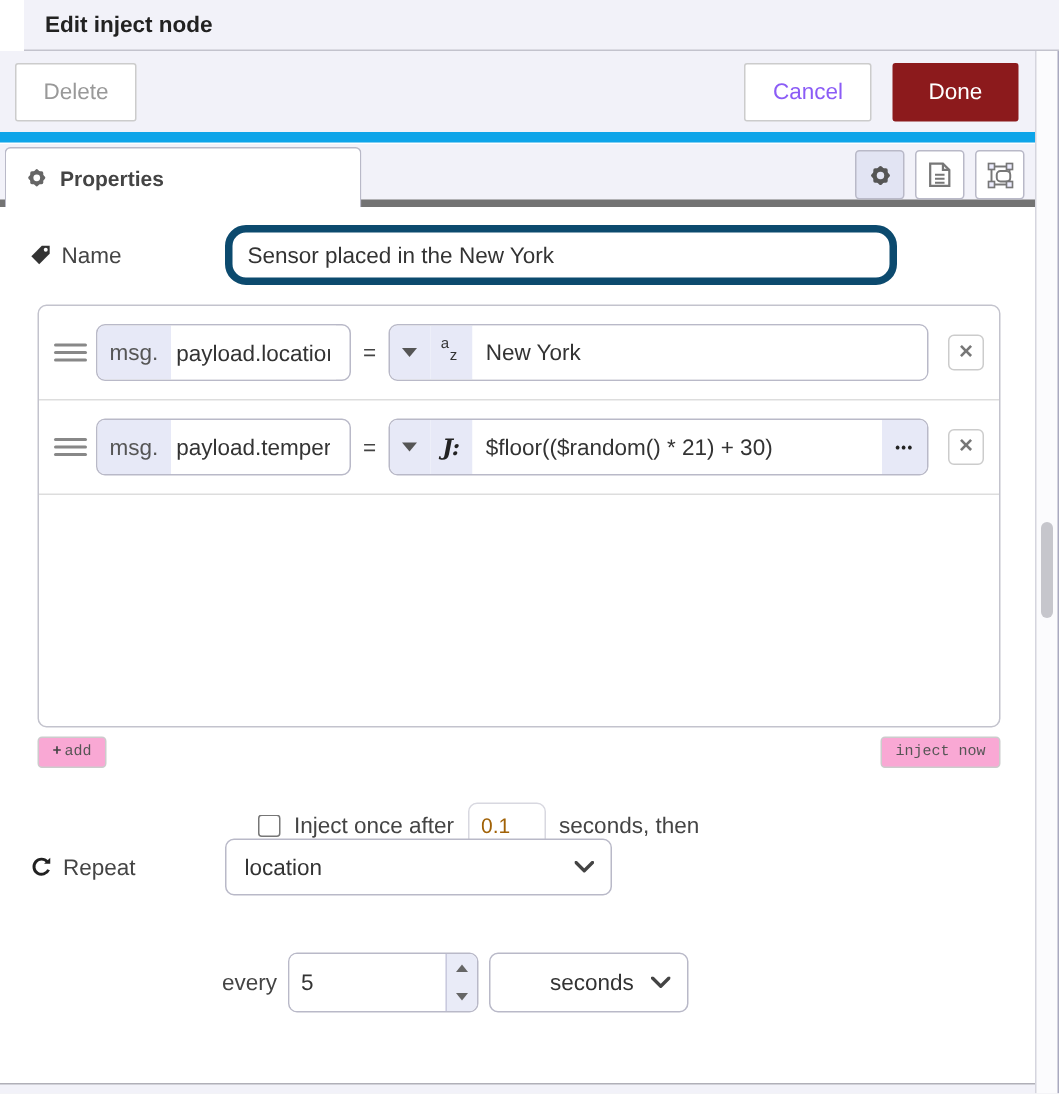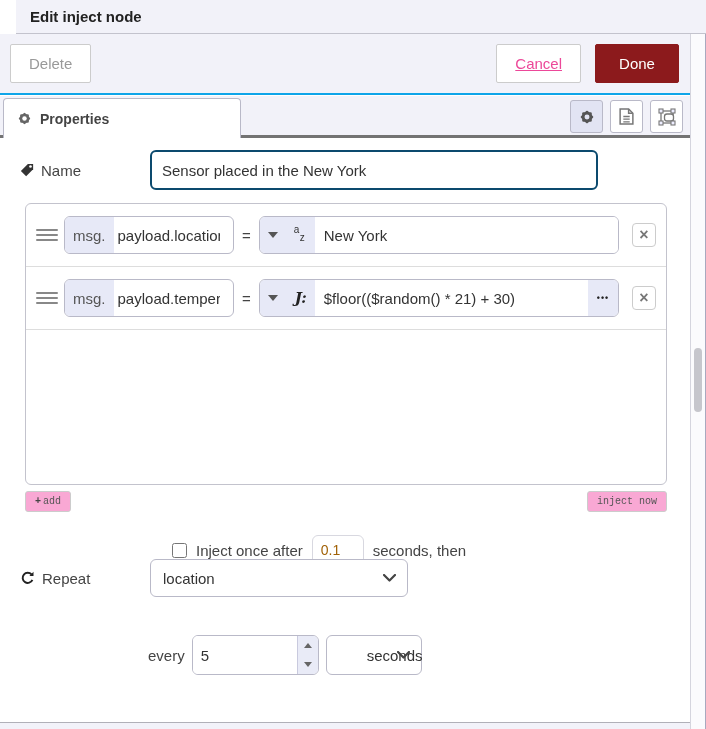--- a/index.html
+++ b/index.html
@@ -16,39 +16,39 @@
   .dlg-header {
     position:absolute; top:0; left:16px; right:0; height:34px;
     background:#f2f2f9; border-bottom:1px solid #c3c3cd;
     display:flex; align-items:center; padding:0 14px;
   }
   .dlg-title { font-size:15px; font-weight:bold; color:#222; }
 
   
   .button-bar {
     position:absolute; top:34px; left:0; right:16px; height:61px;
-    background:#f2f2f9; border-bottom:2px solid #0ea5e9;
+    background:#f2f2f9; border-bottom:7px solid #0ea5e9;
     display:flex; align-items:center; padding:0 11px 0 10px;
   }
   .btn {
     height:39px; padding:0 18px; font-size:15px;
     background:#fff; border:1px solid #ccc; border-radius:2px;
     cursor:pointer; font-family:inherit;
   }
   .btn-delete { color:#999; }
-  .btn-cancel { color:#ec4899; margin-left:auto;text-decoration:underline; }
+  .btn-cancel { color:#8b5cf6; margin-left:auto; }
   .btn-done {
     color:#fff; background:#8c1a1c; border:1px solid #8c1a1c;
     margin-left:14px; width:84px; padding:0;
   }
 
   
   .tab-bar {
     position:absolute; top:96px; left:0; right:16px; height:42px;
-    background:#f2f2f9; border-bottom:3px solid #737373;
+    background:#f2f2f9; border-bottom:5px solid #737373;
   }
   .tab-active {
     position:absolute; left:3px; top:2px; width:238px; height:40px;
     background:#fff; border:1px solid #b9b9c8; border-bottom:none;
     border-radius:4px 4px 0 0;
     display:flex; align-items:center; gap:8px; padding-left:13px;
     font-size:14px; font-weight:bold; color:#444;
     z-index:2; cursor:pointer;
   }
   .tab-bar::after { 
@@ -63,21 +63,21 @@
   }
   .icon-btn.active { background:#e2e4f3; }
   .icon-btn.active .gear-hole { fill:#e2e4f3; }
 
   
   .content { position:absolute; top:138px; left:0; right:16px; bottom:7px; background:#fff; }
 
   .name-row { position:absolute; top:12px; left:0; right:0; height:40px; display:flex; align-items:center; padding-left:20px; }
   .field-label { width:130px; display:flex; align-items:center; gap:7px; font-size:15px; color:#444; }
   .text-input {
-    height:40px; border:2px solid #0c4a6e; border-radius:6px;
+    height:40px; border:5px solid #0c4a6e; border-radius:14px;
     font-size:15px; color:#333; padding:0 10px; font-family:inherit;
     outline:none; background:#fff;
   }
   .name-input { width:448px; }
 
   
   .rule-list {
     position:absolute; top:65px; left:25px; width:642px; height:282px;
     border:1px solid #c3c3cd; border-radius:6px; background:#fff; overflow:hidden;
   }
@@ -162,21 +162,21 @@
   .every-row { position:absolute; top:497px; left:148px; display:flex; align-items:center; gap:7px; height:40px; font-size:15px; color:#444; }
   .number-group {
     display:flex; width:127px; height:40px; border:1px solid #b9b9c8;
     border-radius:6px; overflow:hidden; background:#fff;
   }
   .number-input { flex:1; border:none; outline:none; font-size:15px; color:#333; padding:0 8px; min-width:0; font-family:inherit; }
   .spinner { width:21px; background:#e9ebf7; border-left:1px solid #c9cade; display:flex; flex-direction:column; }
   .spin-btn { flex:1; border:none; background:transparent; cursor:pointer; display:flex; align-items:center; justify-content:center; padding:0; }
   .tri-up { width:0; height:0; border-left:4px solid transparent; border-right:4px solid transparent; border-bottom:5px solid #666; }
   .tri-down { width:0; height:0; border-left:4px solid transparent; border-right:4px solid transparent; border-top:5px solid #666; }
-  .unit-select { width:96px; height:40px;padding-left:40px; }
+  .unit-select { width:133px; height:40px;padding-left:40px; }
 
   
   .scroll-col {
     position:absolute; top:34px; right:0; width:16px; bottom:0;
     background:#fbfbfd; border-left:1px solid #d5d5de; border-right:1px solid #a9a9bf;
   }
   .scroll-thumb {
     position:absolute; top:314px; left:3px; width:8px; height:64px;
     background:#c6c6cc; border-radius:4px; cursor:pointer;
   }

